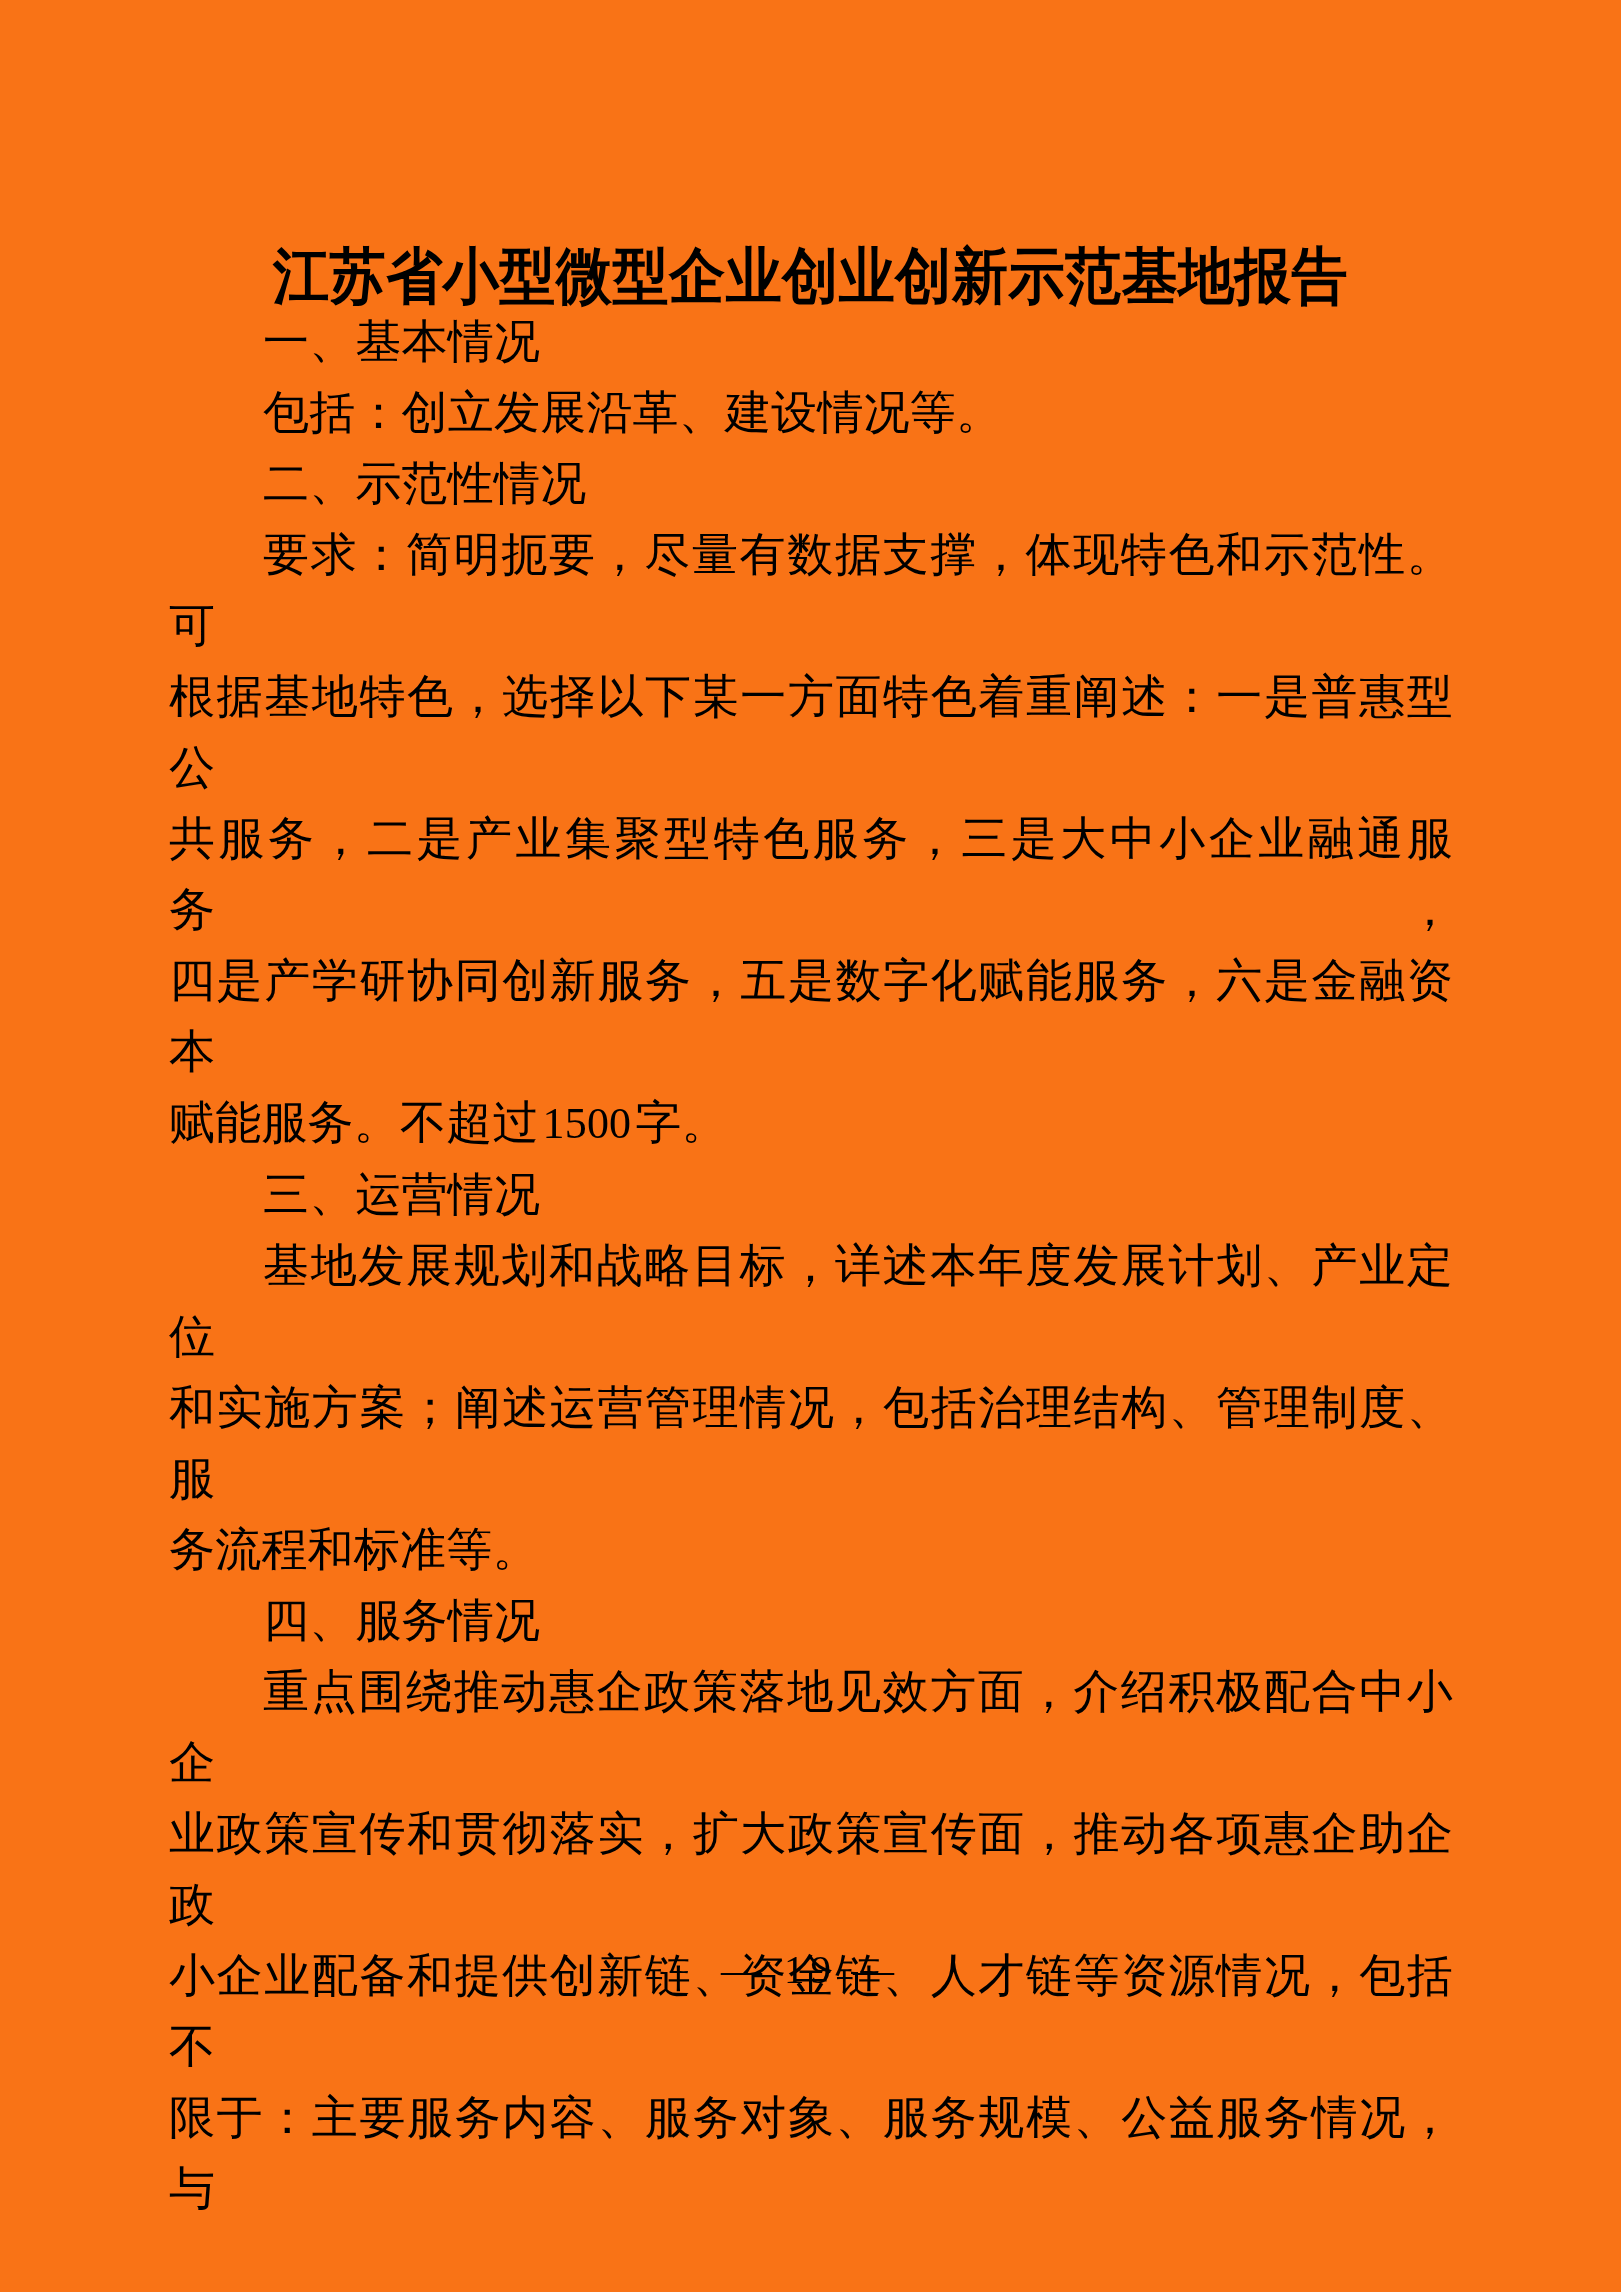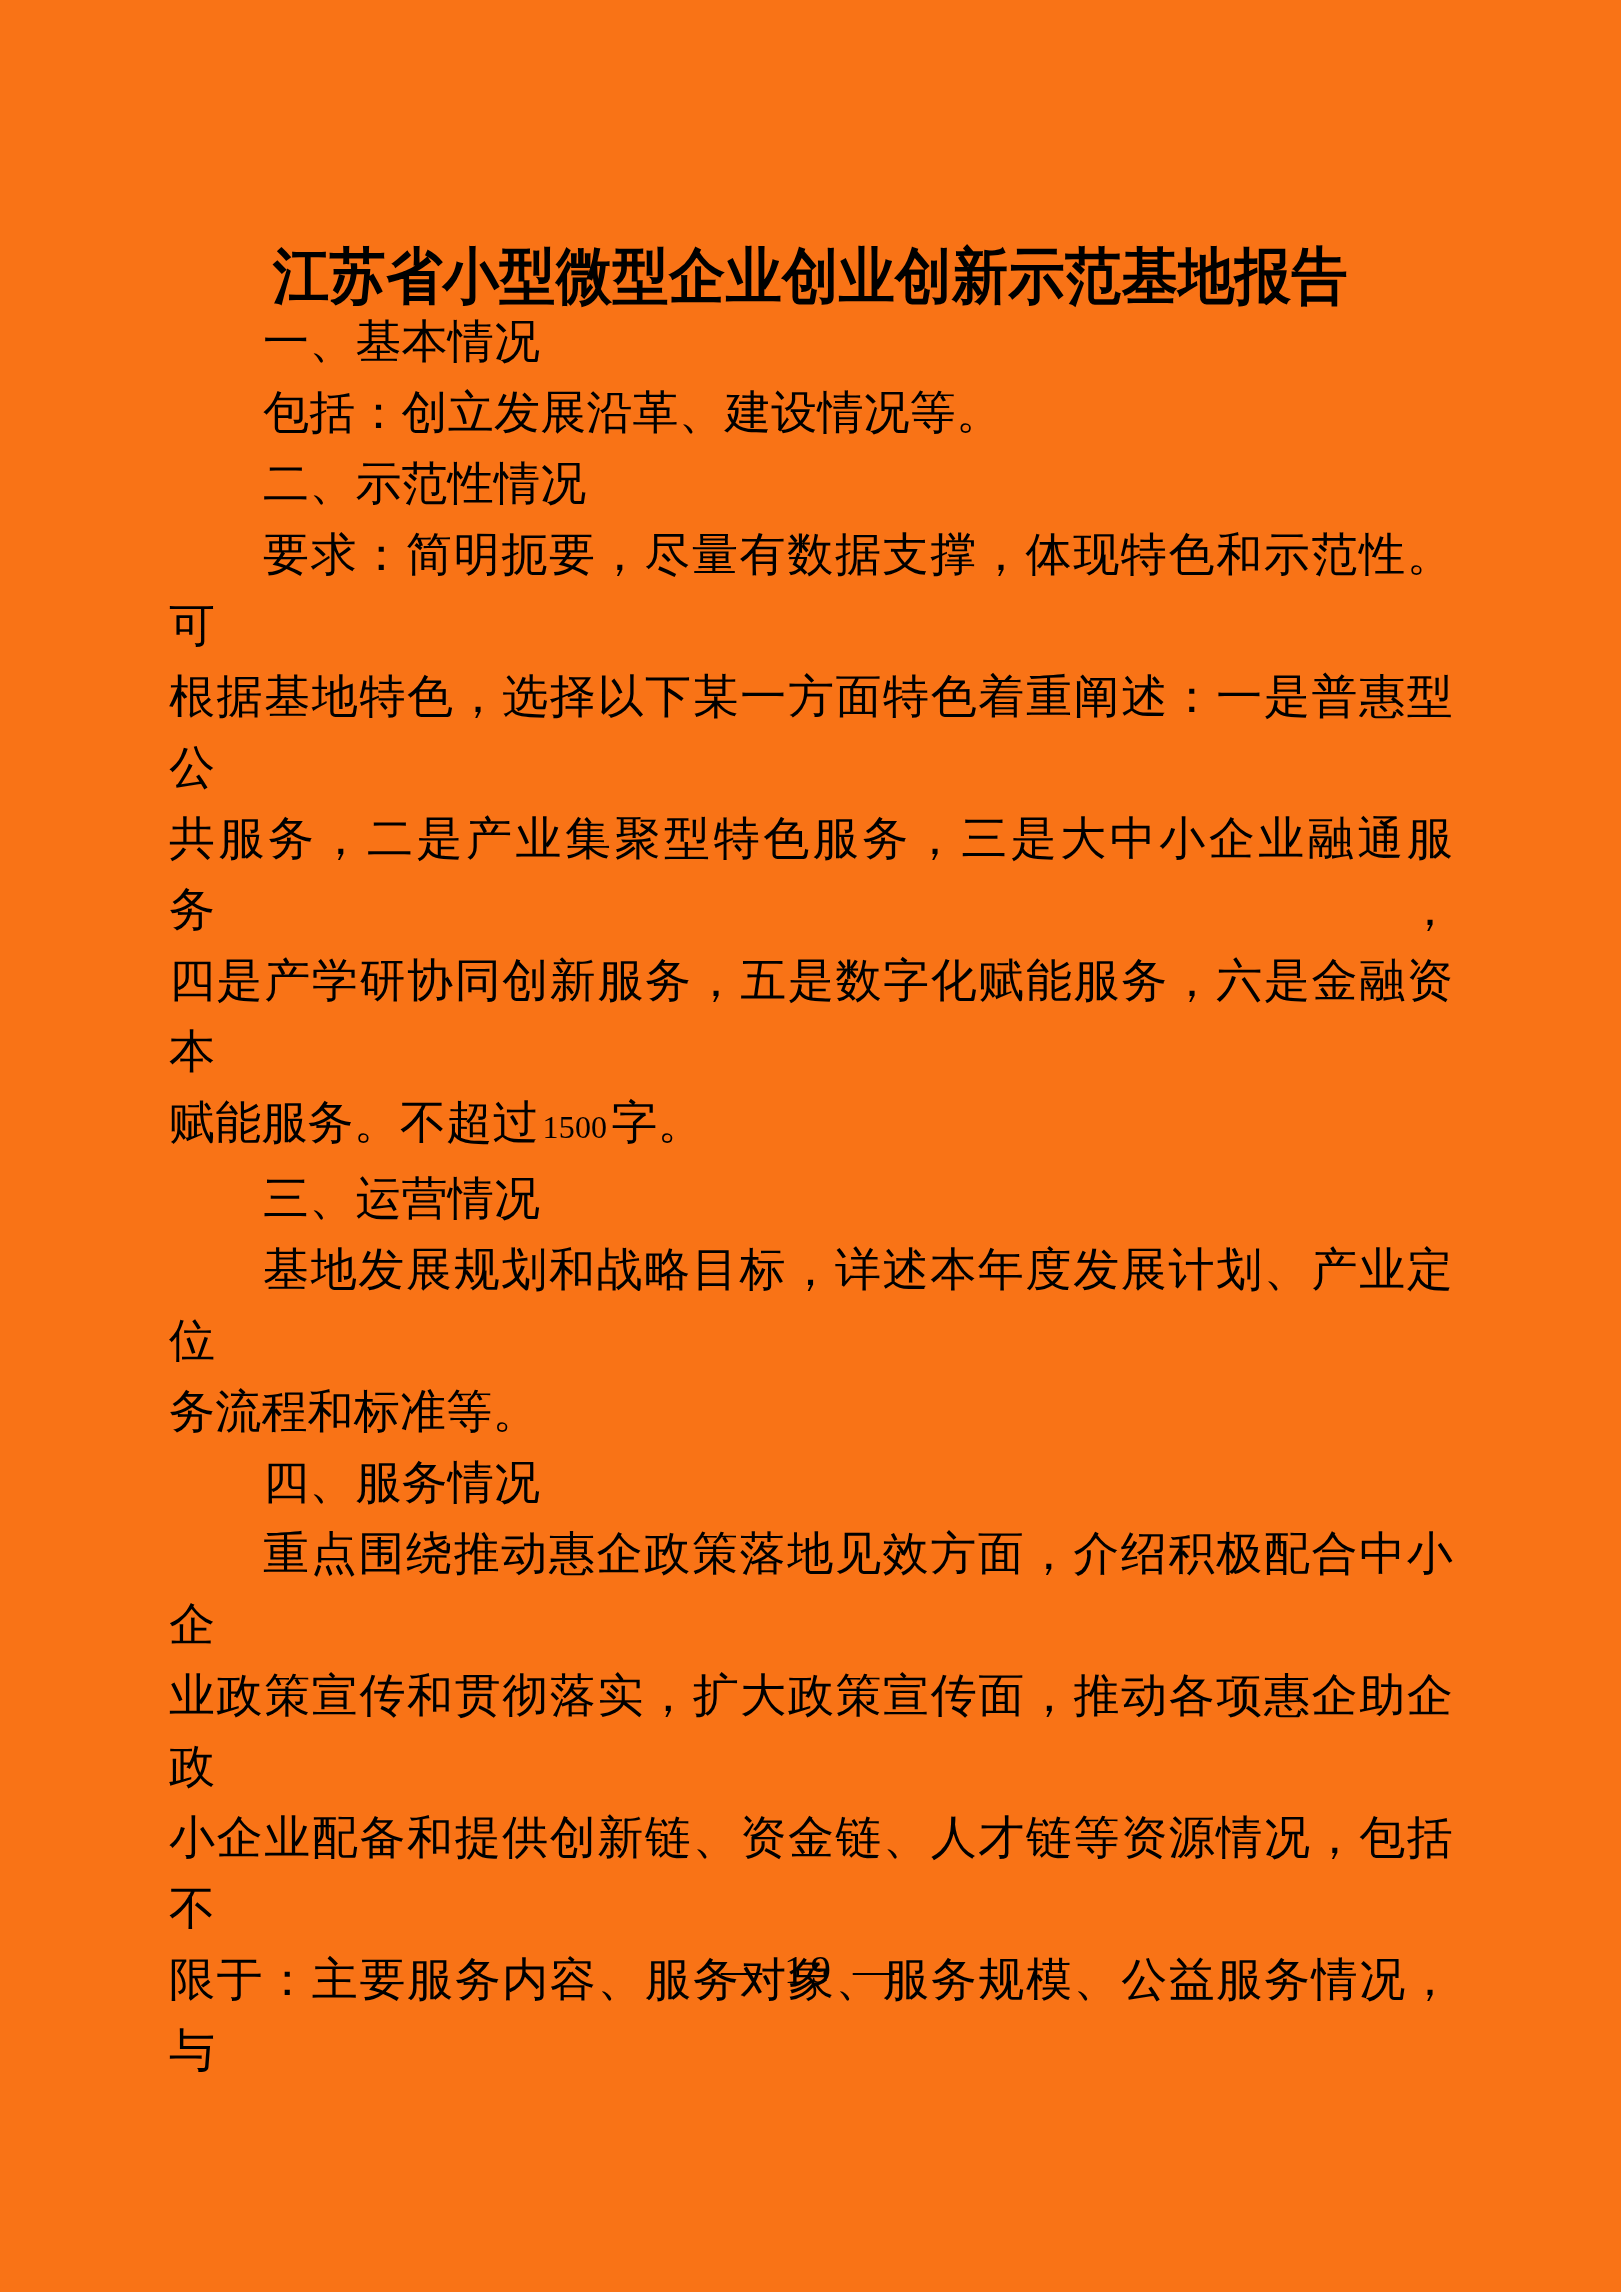--- a/index.html
+++ b/index.html
@@ -77,21 +77,21 @@
     text-align-last: justify;
     white-space: normal;
   }
 
   .line.justify.indent {
     text-indent: 94px;
   }
 
   .num {
     font-family: "Liberation Serif", "DejaVu Serif", serif;
-    font-size: 32px;
+    font-size: 44px;
     padding: 0 3.9px;
   }
 
   
   .footer {
     position: absolute;
     left: 0;
     top: 1944px;
     width: 1621px;
     text-align: center;
@@ -116,20 +116,21 @@
 
     <div class="line heading">二、示范性情况</div>
     <div class="line justify indent">要求：简明扼要，尽量有数据支撑，体现特色和示范性。可</div>
     <div class="line justify">根据基地特色，选择以下某一方面特色着重阐述：一是普惠型公</div>
     <div class="line justify">共服务，二是产业集聚型特色服务，三是大中小企业融通服务，</div>
     <div class="line justify">四是产学研协同创新服务，五是数字化赋能服务，六是金融资本</div>
     <div class="line"><span>赋能服务。不超过</span><span class="num">1500</span><span>字。</span></div>
 
     <div class="line heading">三、运营情况</div>
     <div class="line justify indent">基地发展规划和战略目标，详述本年度发展计划、产业定位</div>
+    <div class="line justify">和实施方案；阐述运营管理情况，包括治理结构、管理制度、服</div>
     <div class="line">务流程和标准等。</div>
 
     <div class="line heading">四、服务情况</div>
     <div class="line justify indent">重点围绕推动惠企政策落地见效方面，介绍积极配合中小企</div>
     <div class="line justify">业政策宣传和贯彻落实，扩大政策宣传面，推动各项惠企助企政</div>
     <div class="line justify">小企业配备和提供创新链、资金链、人才链等资源情况，包括不</div>
     <div class="line justify">限于：主要服务内容、服务对象、服务规模、公益服务情况，与</div>
 
   </div>
 

